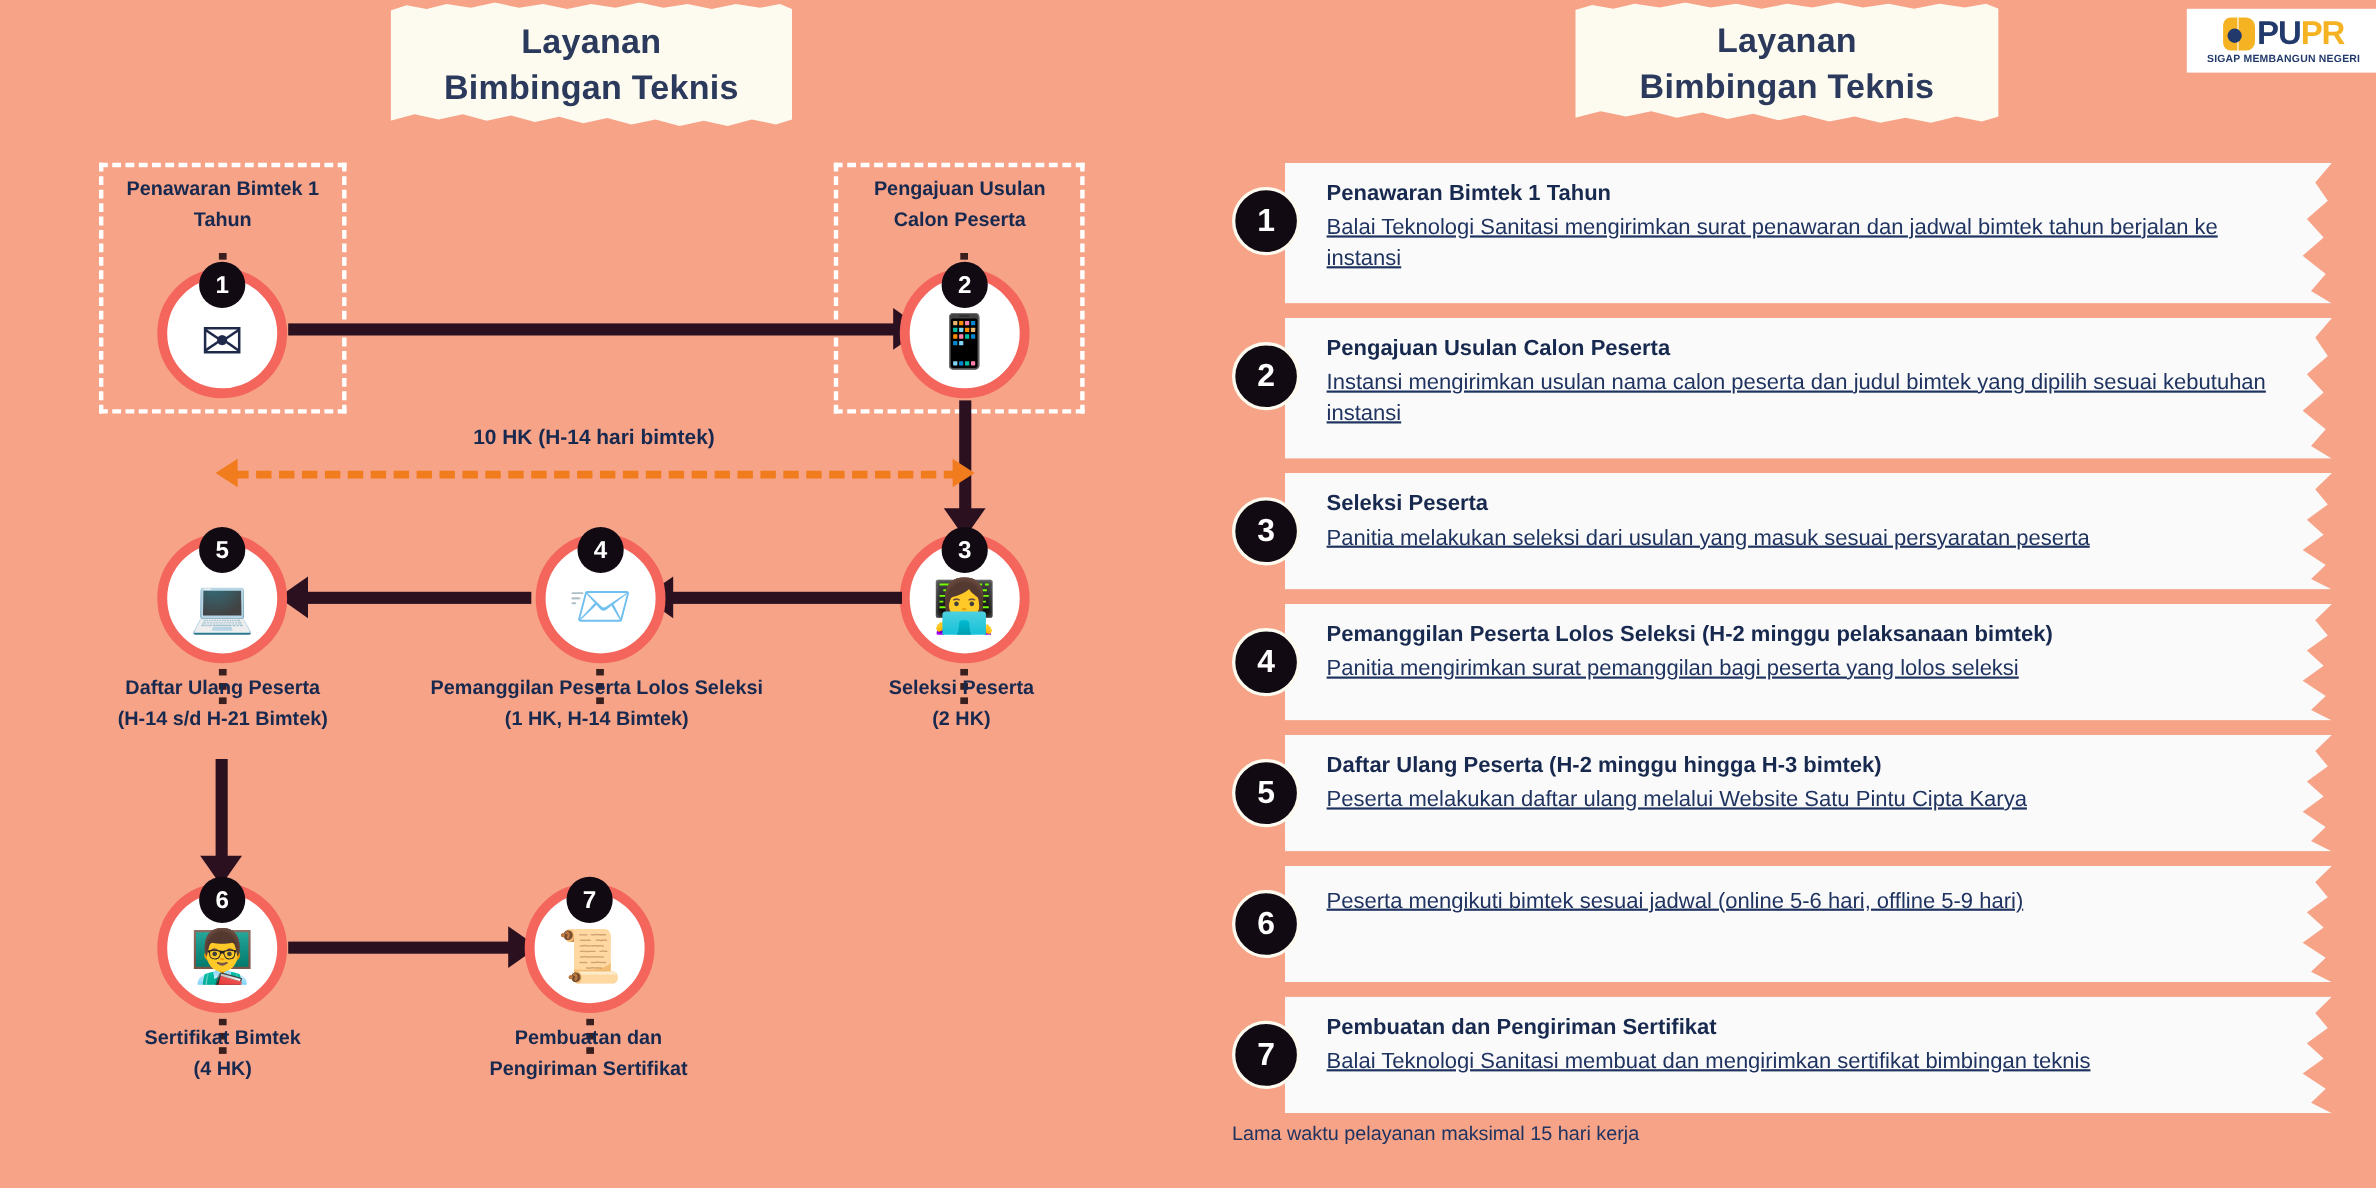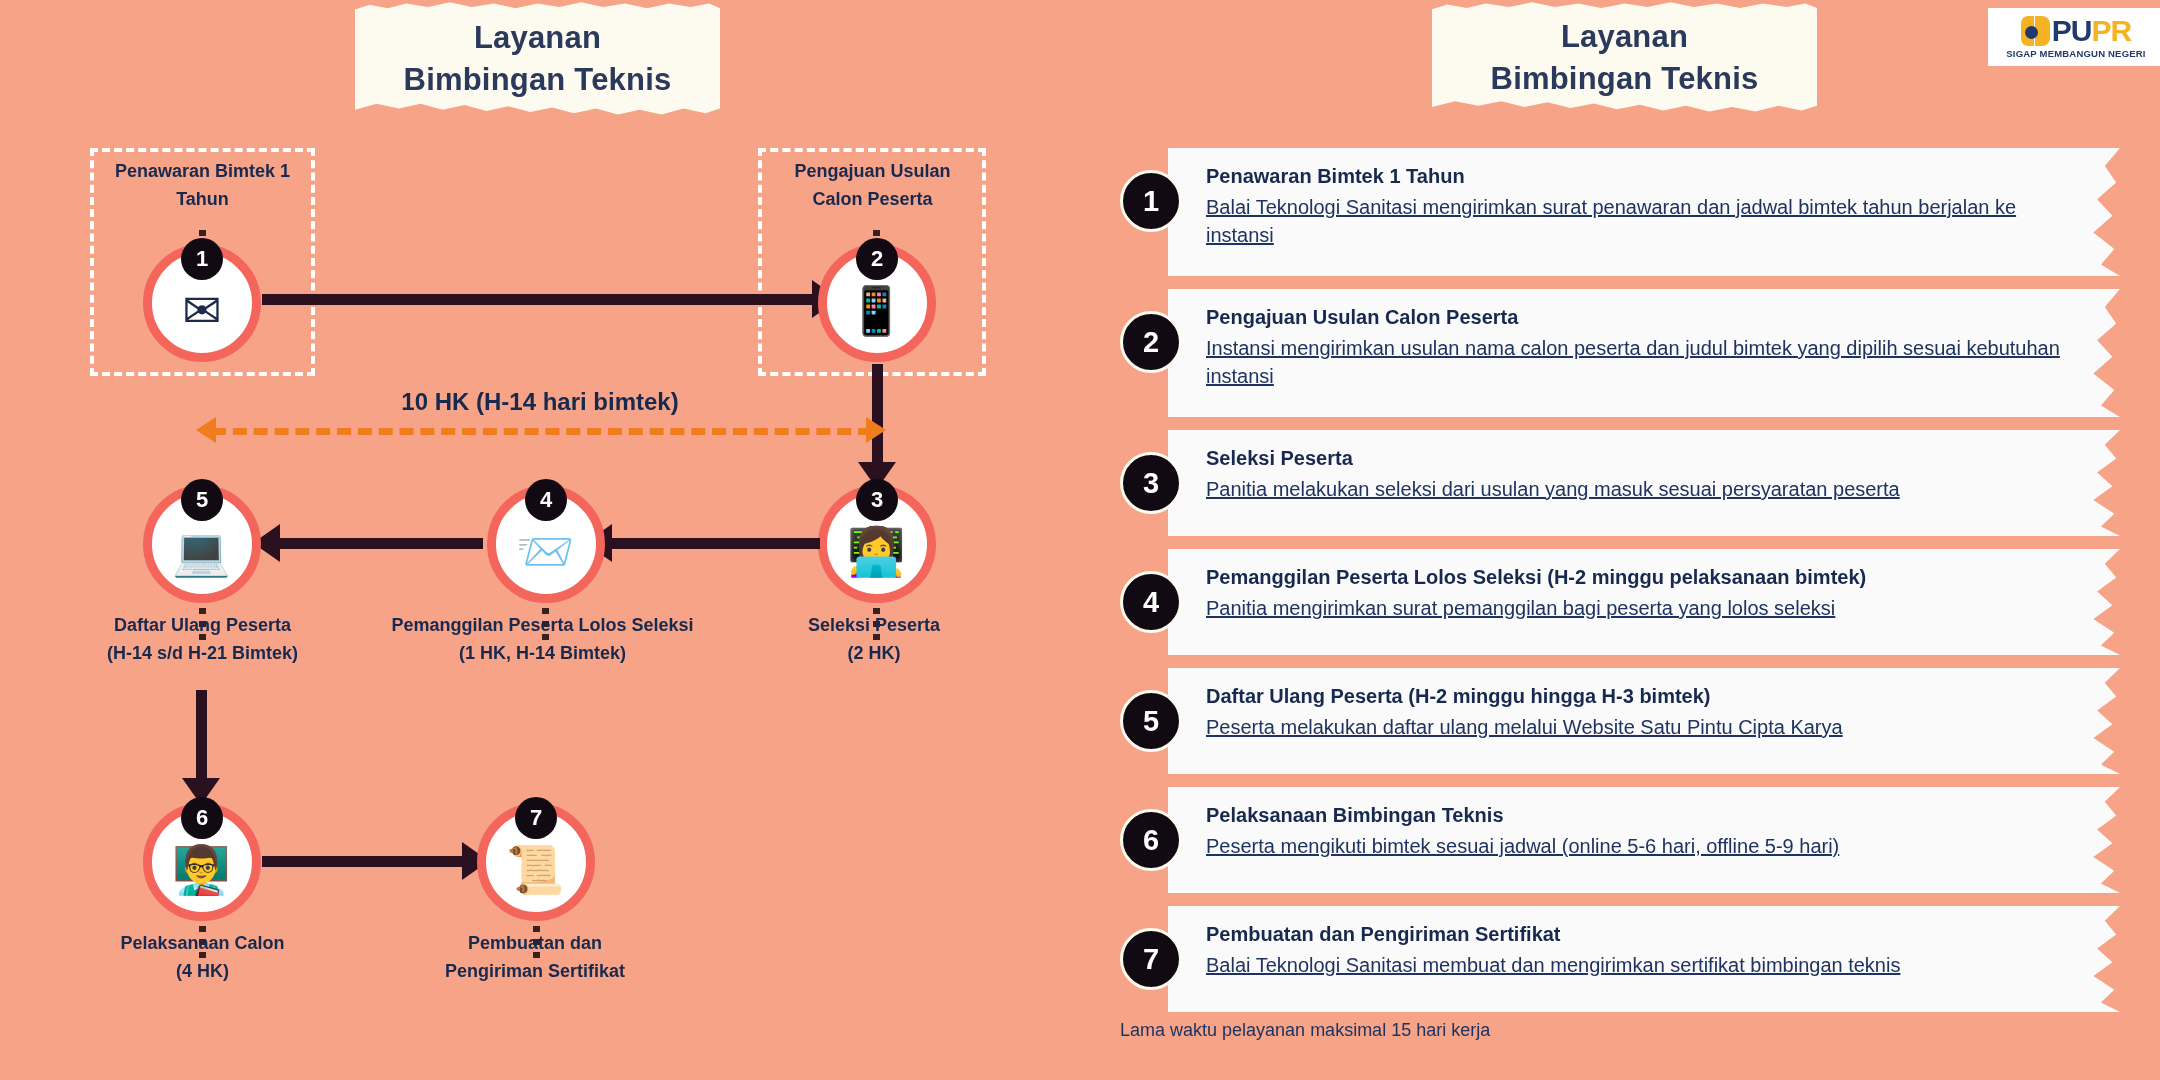--- a/index.html
+++ b/index.html
@@ -109,21 +109,21 @@
     position:absolute; left:212px; top:428px; width:660px; height:0;
     border-top:7px dashed #F07C1E;
   }
   .oh{ position:absolute; width:0; height:0; top:417px; }
   .oh.l{ left:196px; border-top:13px solid transparent; border-bottom:13px solid transparent;
          border-right:20px solid #F07C1E; }
   .oh.r{ left:866px; border-top:13px solid transparent; border-bottom:13px solid transparent;
          border-left:20px solid #F07C1E; }
   #dur-text{
     position:absolute; left:300px; top:388px; width:480px; text-align:center;
-    font-weight:bold; font-size:24px; color:#18294F;
+    font-weight:bold; font-size:19px; color:#18294F;
   }
 
   
   #list{ position:absolute; left:1120px; top:148px; width:1000px; }
   .item{ position:relative; height:106px; margin-bottom:13px; }
   .item .num{
     position:absolute; left:0; top:22px; width:62px; height:62px;
     border-radius:50%; background:#120A12; border:3px solid #FDFBEF;
     color:#FFFFFF; display:flex; align-items:center; justify-content:center;
     font-weight:bold; font-size:29px; z-index:3;
@@ -253,21 +253,21 @@
   <div class="arrow" style="left:196px; top:690px; width:11px; height:105px;"></div>
   <div class="ahead down" style="left:182px; top:778px;"></div>
 
   <div class="node" style="left:143px; top:803px;">
     <div class="ring"></div>
     <div class="glyph">👨‍🏫</div>
     <div class="badge">6</div>
   </div>
   <div class="dots" style="left:199px; top:926px; height:36px;"></div>
   <div class="nlabel" style="left:60px; top:930px; width:285px;">
-    <div>Pelaksanaan Calon</div>
+    <div>Sertifikat Bimtek</div>
     <div>(4 HK)</div>
   </div>
 
   <div class="arrow" style="left:262px; top:856px; width:205px; height:11px;"></div>
   <div class="ahead right" style="left:462px; top:842px;"></div>
 
   <div class="node" style="left:477px; top:803px;">
     <div class="ring"></div>
     <div class="glyph">📜</div>
     <div class="badge">7</div>
@@ -317,21 +317,20 @@
     <div class="num">5</div>
     <div class="card">
       <div class="t">Daftar Ulang Peserta (H-2 minggu hingga H-3 bimtek)</div>
       <div class="d">Peserta melakukan daftar ulang melalui Website Satu Pintu Cipta Karya</div>
     </div>
   </div>
 
   <div class="item">
     <div class="num">6</div>
     <div class="card">
-      <div class="t">Pelaksanaan Bimbingan Teknis</div>
       <div class="d">Peserta mengikuti bimtek sesuai jadwal (online 5-6 hari, offline 5-9 hari)</div>
     </div>
   </div>
 
   <div class="item">
     <div class="num">7</div>
     <div class="card">
       <div class="t">Pembuatan dan Pengiriman Sertifikat</div>
       <div class="d">Balai Teknologi Sanitasi membuat dan mengirimkan sertifikat bimbingan teknis</div>
     </div>

